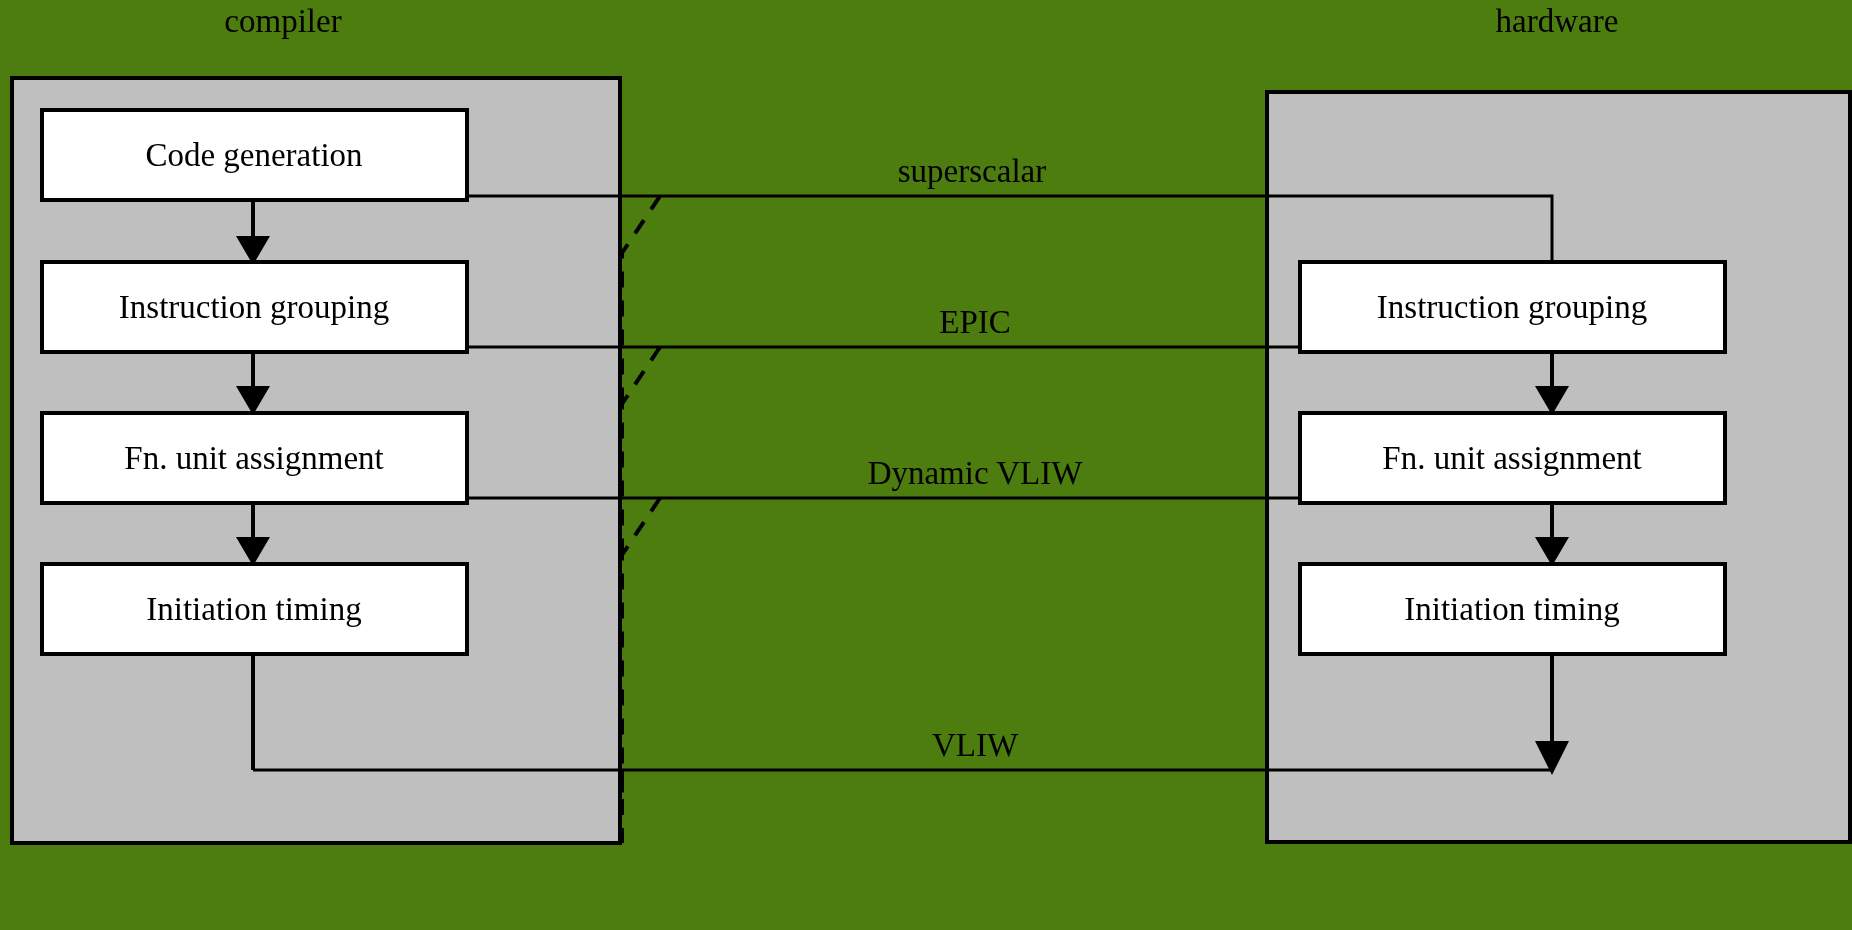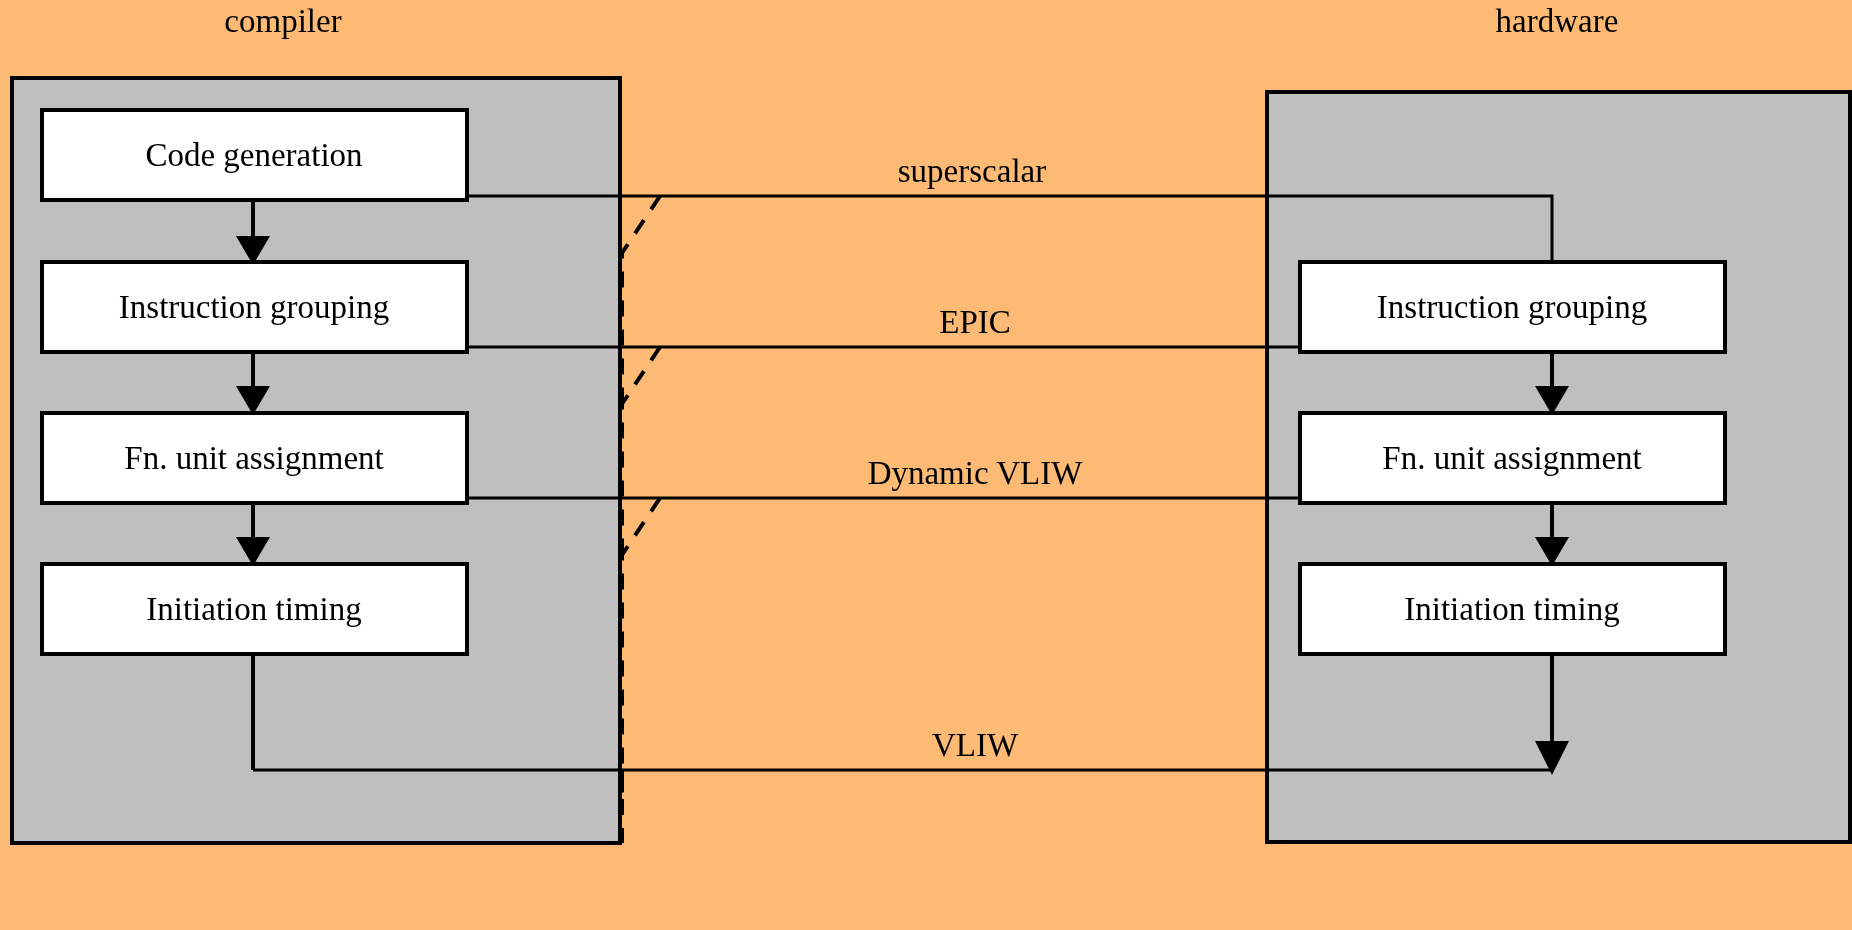--- a/index.html
+++ b/index.html
@@ -10,21 +10,21 @@
   body {
     width: 1852px;
     height: 930px;
     overflow: hidden;
     font-family: "Liberation Serif", "DejaVu Serif", serif;
   }
   #stage {
     position: relative;
     width: 1852px;
     height: 930px;
-    background: #fdba74;
+    background: #4d7c0f;
     text-align: center;
   }
   svg#diagram {
     position: absolute;
     left: 0;
     top: 0;
     width: 1852px;
     height: 930px;
     display: block;
   }

